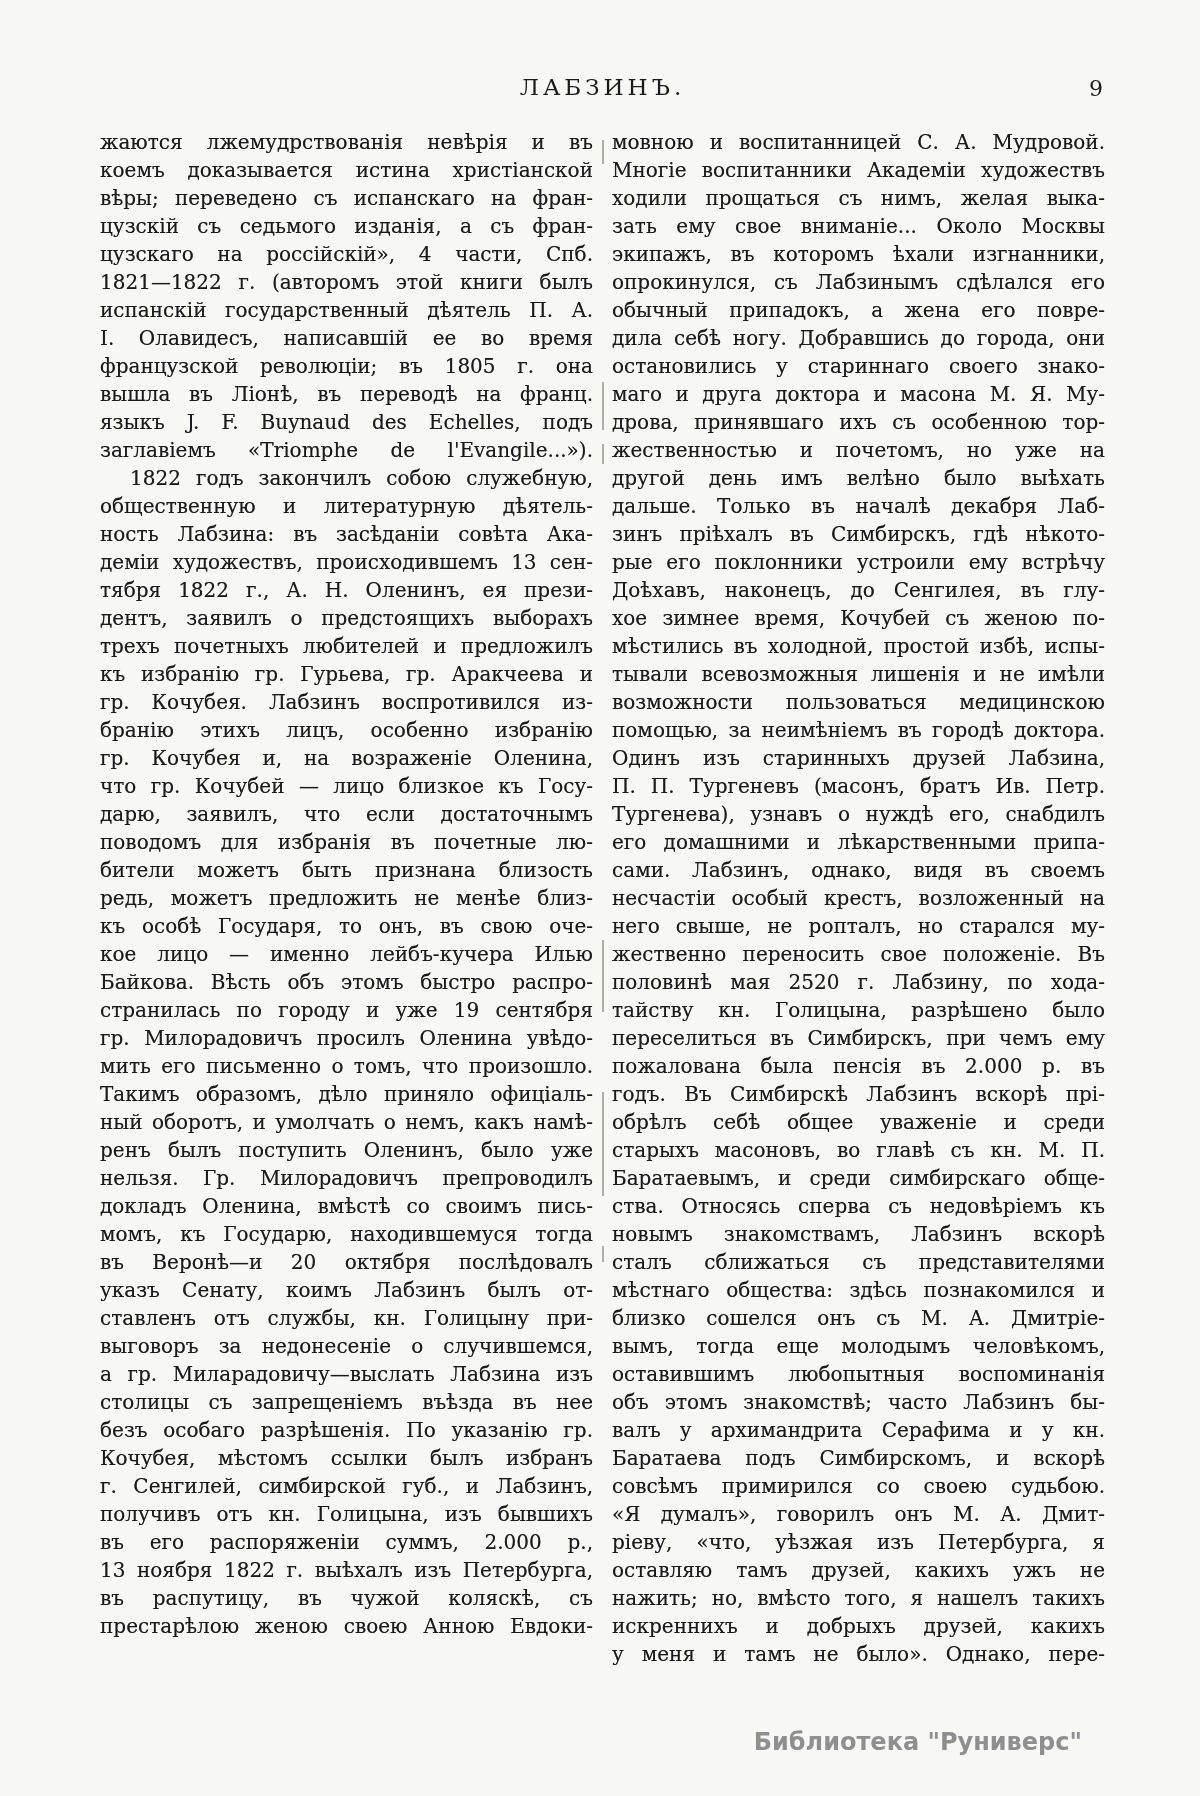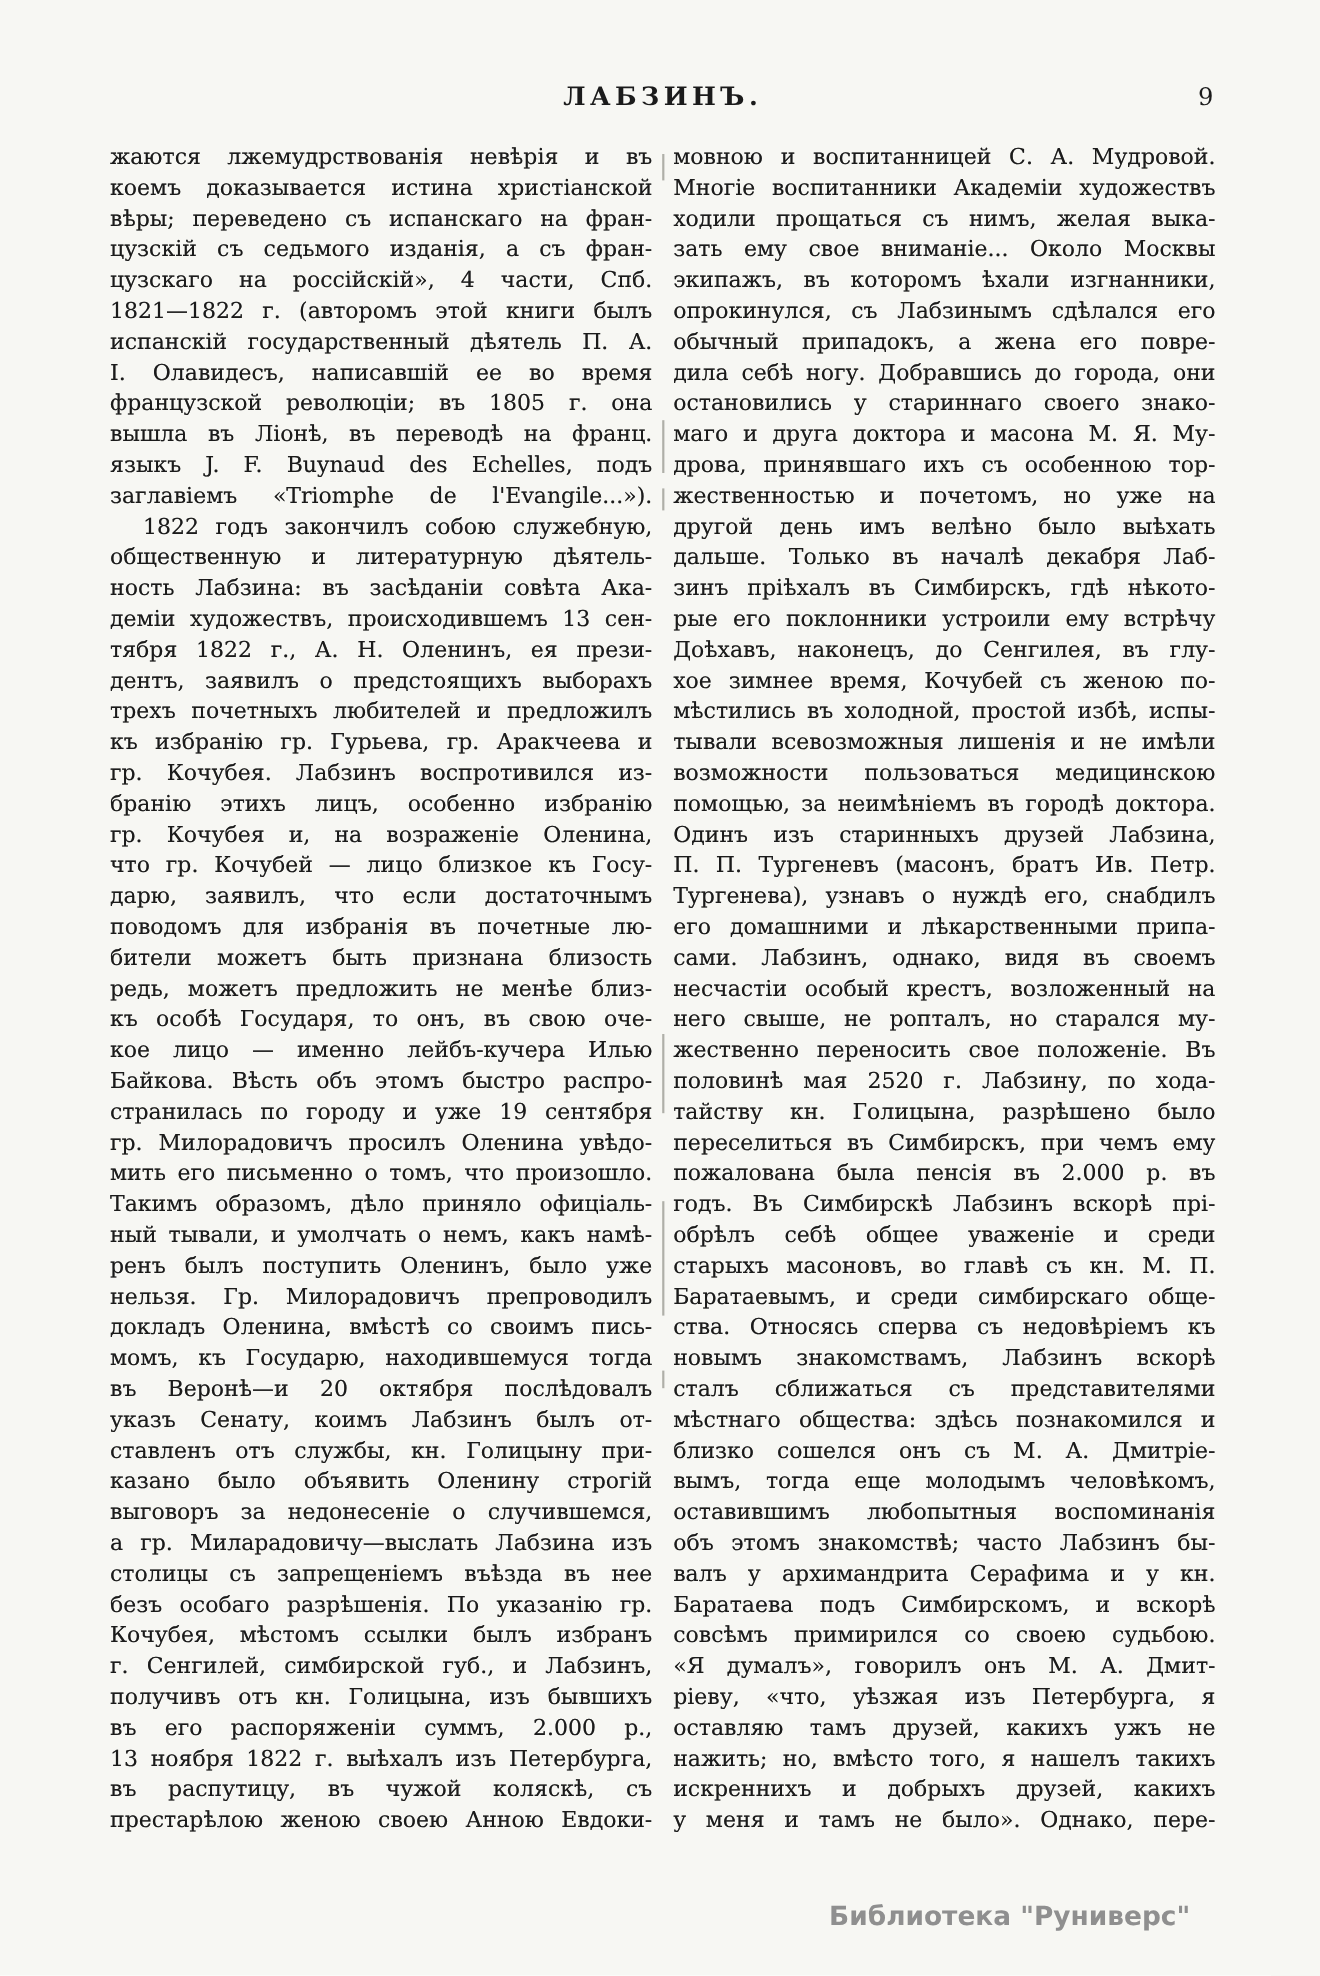--- a/index.html
+++ b/index.html
@@ -16,21 +16,21 @@
     overflow: hidden;
   }
   .header {
     position: absolute;
     top: 74px; left: 100px; width: 1005px;
     height: 30px;
   }
   .page-title {
     text-align: center;
     font-size: 23px;
-    font-weight: bold;
+    font-weight: normal;
     letter-spacing: 4px;
   }
   .page-number {
     position: absolute;
     top: 2px; right: 2px;
     font-size: 22px;
   }
   .columns {
     position: absolute;
     top: 128px; left: 100px;
@@ -106,29 +106,28 @@
         <div class="line">поводомъ для избранія въ почетные лю-</div>
         <div class="line">бители можетъ быть признана близость</div>
         <div class="line">редь, можетъ предложить не менѣе близ-</div>
         <div class="line">къ особѣ Государя, то онъ, въ свою оче-</div>
         <div class="line">кое лицо — именно лейбъ-кучера Илью</div>
         <div class="line">Байкова. Вѣсть объ этомъ быстро распро-</div>
         <div class="line">странилась по городу и уже 19 сентября</div>
         <div class="line">гр. Милорадовичъ просилъ Оленина увѣдо-</div>
         <div class="line">мить его письменно о томъ, что произошло.</div>
         <div class="line">Такимъ образомъ, дѣло приняло офиціаль-</div>
-        <div class="line">ный тывали, и умолчать о немъ, какъ намѣ-</div>
+        <div class="line">ный оборотъ, и умолчать о немъ, какъ намѣ-</div>
         <div class="line">ренъ былъ поступить Оленинъ, было уже</div>
         <div class="line">нельзя. Гр. Милорадовичъ препроводилъ</div>
         <div class="line">докладъ Оленина, вмѣстѣ со своимъ пись-</div>
         <div class="line">момъ, къ Государю, находившемуся тогда</div>
         <div class="line">въ Веронѣ—и 20 октября послѣдовалъ</div>
         <div class="line">указъ Сенату, коимъ Лабзинъ былъ от-</div>
         <div class="line">ставленъ отъ службы, кн. Голицыну при-</div>
-        <div class="line">казано было объявить Оленину строгій</div>
         <div class="line">выговоръ за недонесеніе о случившемся,</div>
         <div class="line">а гр. Миларадовичу—выслать Лабзина изъ</div>
         <div class="line">столицы съ запрещеніемъ въѣзда въ нее</div>
         <div class="line">безъ особаго разрѣшенія. По указанію гр.</div>
         <div class="line">Кочубея, мѣстомъ ссылки былъ избранъ</div>
         <div class="line">г. Сенгилей, симбирской губ., и Лабзинъ,</div>
         <div class="line">получивъ отъ кн. Голицына, изъ бывшихъ</div>
         <div class="line">въ его распоряженіи суммъ, 2.000 р.,</div>
         <div class="line">13 ноября 1822 г. выѣхалъ изъ Петербурга,</div>
         <div class="line">въ распутицу, въ чужой коляскѣ, съ</div>

